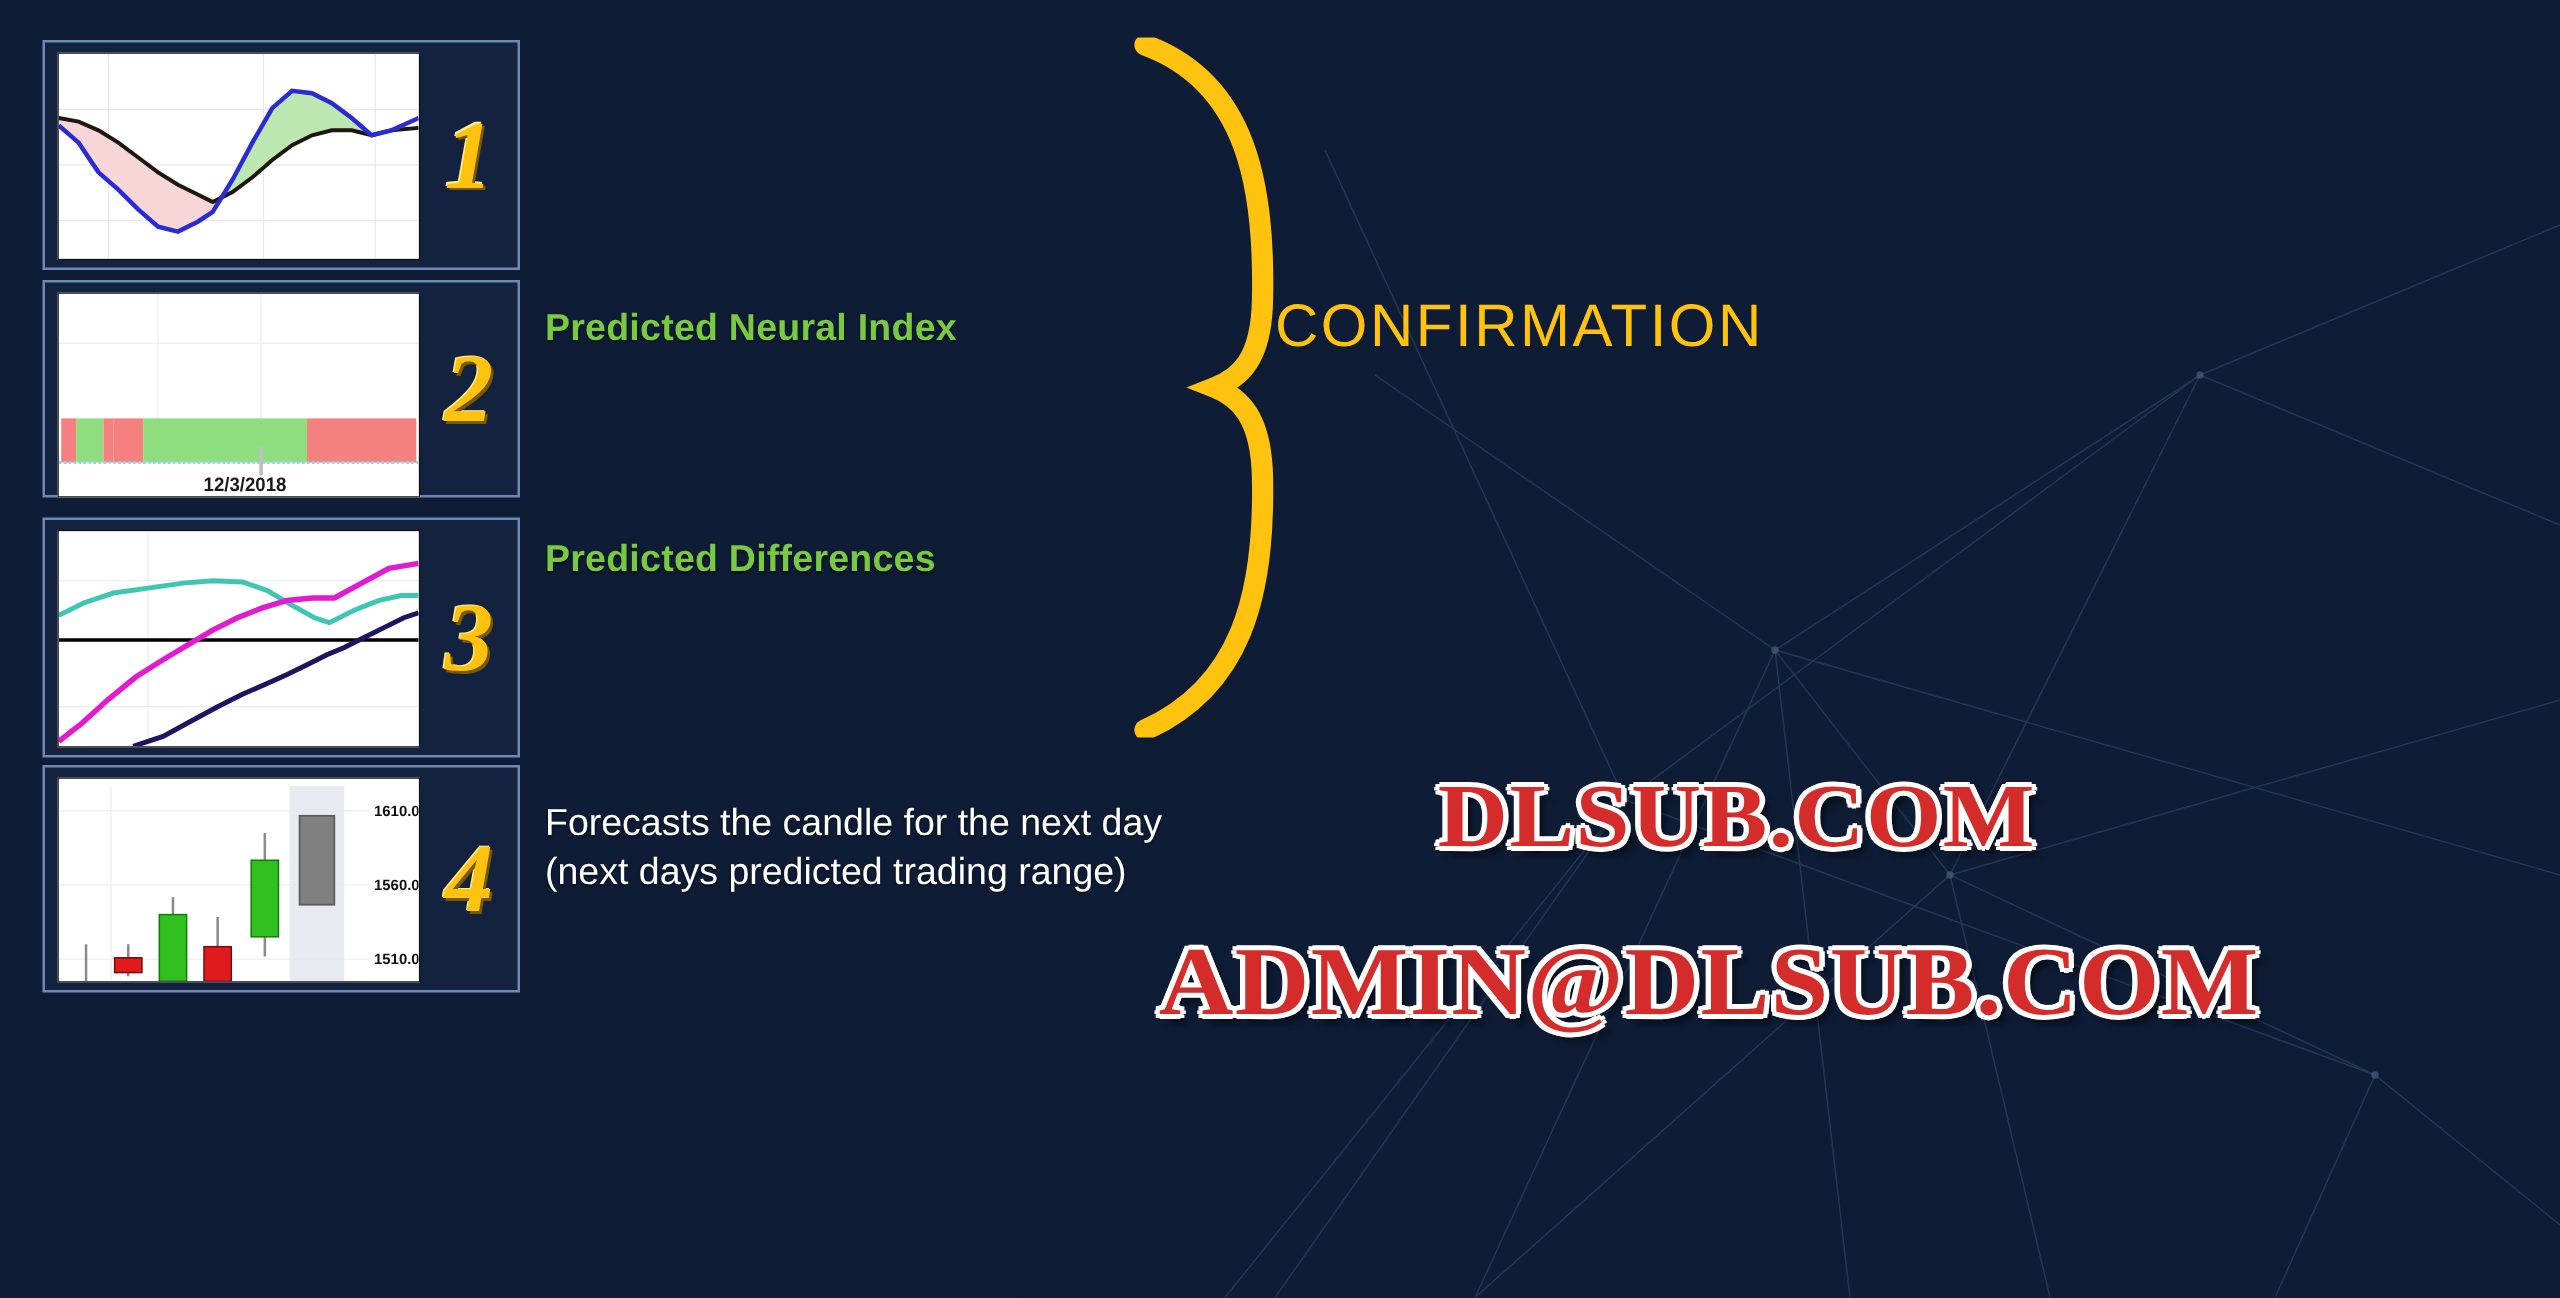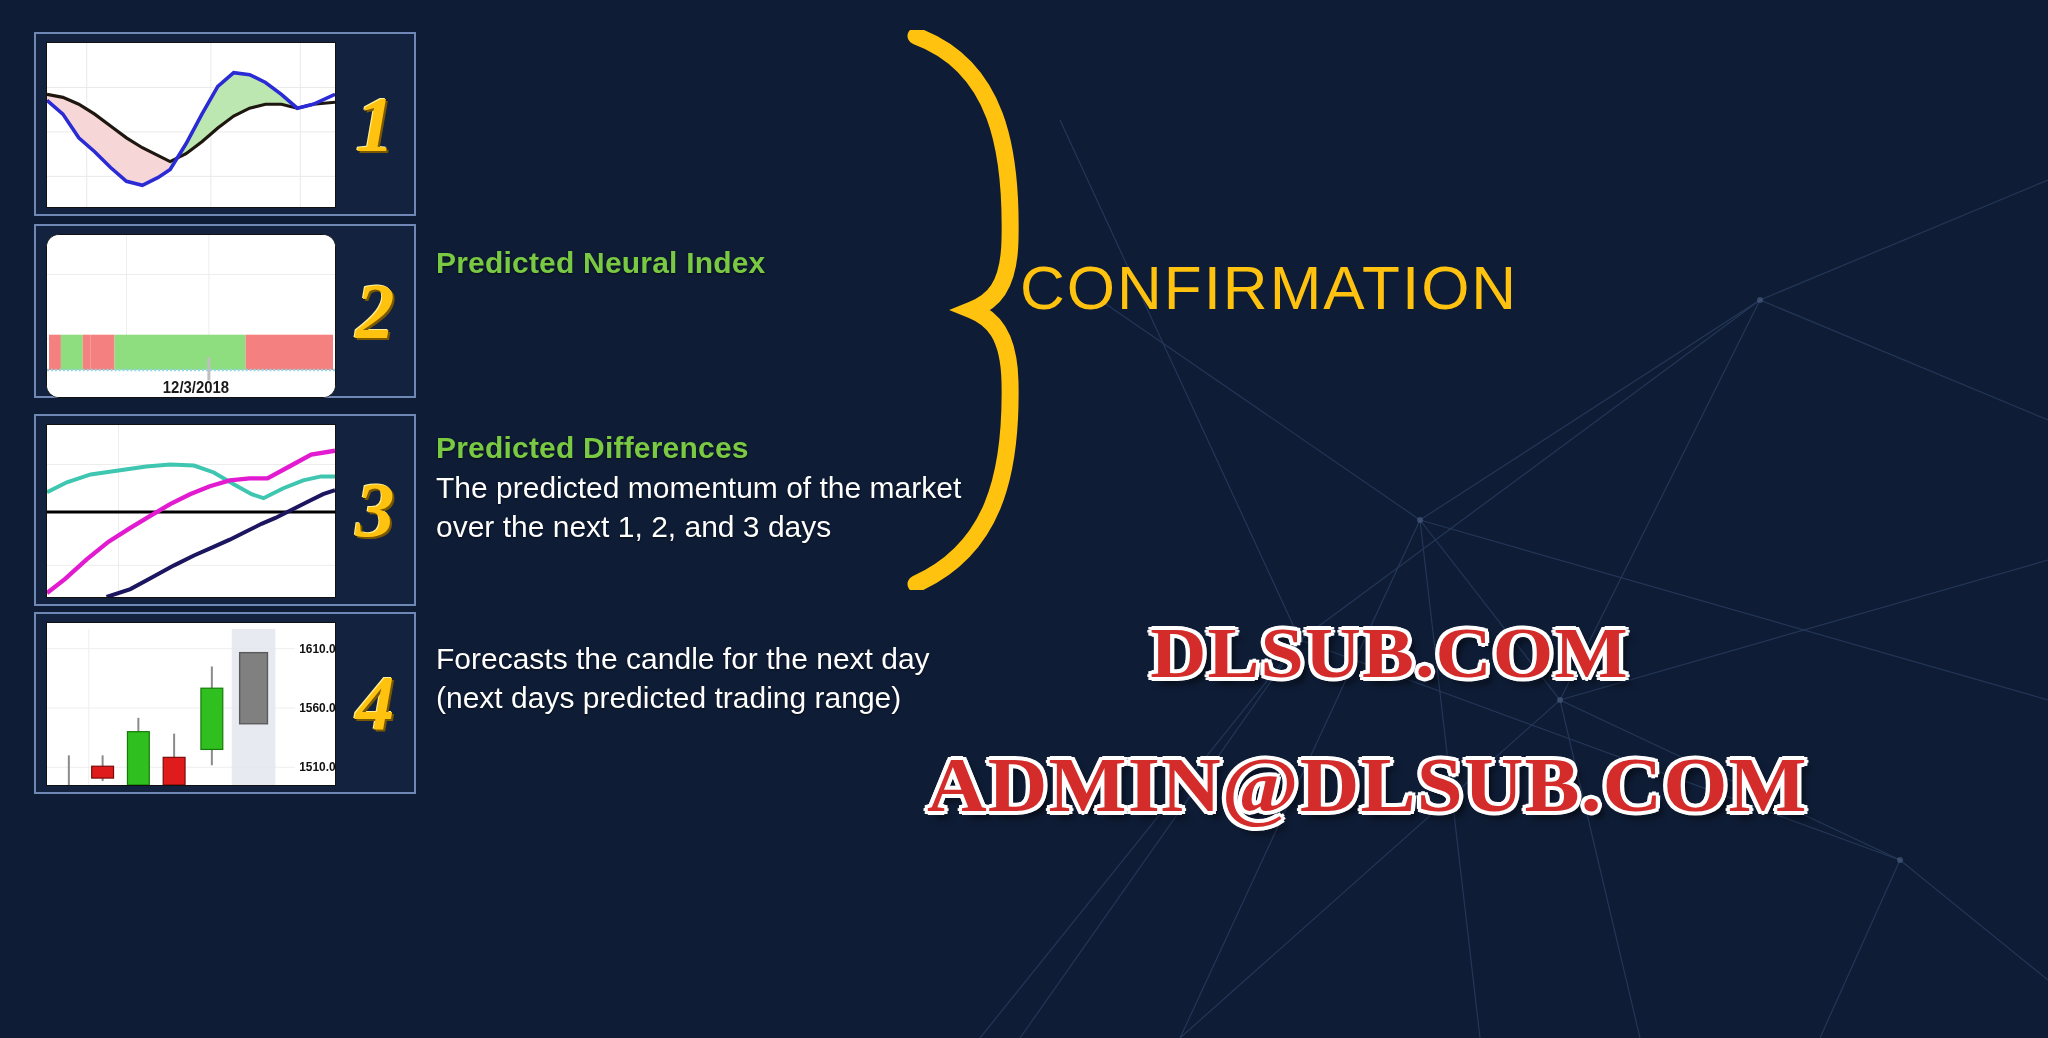--- a/index.html
+++ b/index.html
@@ -17,21 +17,21 @@
   
   .card{position:absolute;left:34px;border:2px solid #6f87b5;background:#13233f;box-sizing:border-box;}
   .card .thumb{position:absolute;left:10px;top:8px;background:#fff;box-sizing:border-box;overflow:hidden;border:1px solid #111;}
   .numbox{position:absolute;right:0;top:0;bottom:0;width:78px;display:flex;align-items:center;justify-content:center;}
   .num{font-family:"Liberation Serif",serif;font-weight:bold;font-style:italic;font-size:78px;line-height:1;
        color:#ffc20e;text-shadow:2px 2px 0 #7a5800, -1px -1px 0 #fff09a;}
 
   #card1{top:32px;width:382px;height:184px;}
   #card1 .thumb{width:290px;height:166px;}
   #card2{top:224px;width:382px;height:174px;}
-  #card2 .thumb{width:290px;height:164px;border-radius:13px;}
+  #card2 .thumb{width:290px;height:164px;}
   #card3{top:414px;width:382px;height:192px;}
   #card3 .thumb{width:290px;height:174px;}
   #card4{top:612px;width:382px;height:182px;}
   #card4 .thumb{width:290px;height:164px;}
 
   
   .block{position:absolute;left:436px;width:540px;}
   .b-title{color:#7ac943;font-weight:bold;font-size:30px;line-height:1.22;letter-spacing:.2px;
            text-shadow:0 1px 2px rgba(0,0,0,.6);}
   .b-body{color:#ffffff;font-size:30px;line-height:1.3;margin-top:1px;
@@ -40,21 +40,21 @@
   #blk2{top:245px;}
   #blk3{top:430px;}
   #blk4{top:638px;}
 
   
   #brace{position:absolute;left:880px;top:30px;width:190px;height:560px;pointer-events:none;}
 
   
   #tc{position:absolute;left:1020px;top:230px;width:1010px;}
   #tc .l1{color:#ffffff;font-size:74px;letter-spacing:2px;line-height:1.05;}
-  #tc .l2{color:#ffc20e;font-size:62px;letter-spacing:2px;line-height:1.15;margin-top:22px;}
+  #tc .l2{color:#ffc20e;font-size:48px;letter-spacing:2px;line-height:1.15;margin-top:4px;}
 
   
   .wm{position:absolute;font-family:"Liberation Serif",serif;font-weight:bold;
       color:#d42b2b;letter-spacing:1px;
       text-shadow:
         -3px -3px 0 #ffffff, 3px -3px 0 #ffffff, -3px 3px 0 #ffffff, 3px 3px 0 #ffffff,
         -4px 0 0 #ffffff, 4px 0 0 #ffffff, 0 -4px 0 #ffffff, 0 4px 0 #ffffff,
         6px 7px 6px rgba(0,0,0,.55);}
   #wm1{left:1168px;top:612px;font-size:72px;transform:scaleX(1.08);}
   #wm2{left:952px;top:740px;font-size:78px;transform:scaleX(1.06);}
@@ -217,21 +217,20 @@
     </div>
   </div>
 
 
   <div class="block" id="blk2">
     <div class="b-title">Predicted Neural Index</div>
   </div>
 
   <div class="block" id="blk3">
     <div class="b-title">Predicted Differences</div>
-    <div class="b-body">The predicted momentum of the market over the next 1, 2, and 3 days</div>
   </div>
 
   <div class="block" id="blk4">
     <div class="b-body">Forecasts the candle for the next day (next days predicted trading range)</div>
   </div>
 
   <svg id="brace" viewBox="0 0 190 560">
     <path d="M36 6 C118 36, 132 120, 130 210 C129 258, 112 272, 92 280
              C112 288, 129 304, 130 352 C132 448, 112 520, 36 554" fill="none" stroke="#ffc20e" stroke-width="17" stroke-linecap="round"></path>
   </svg>

